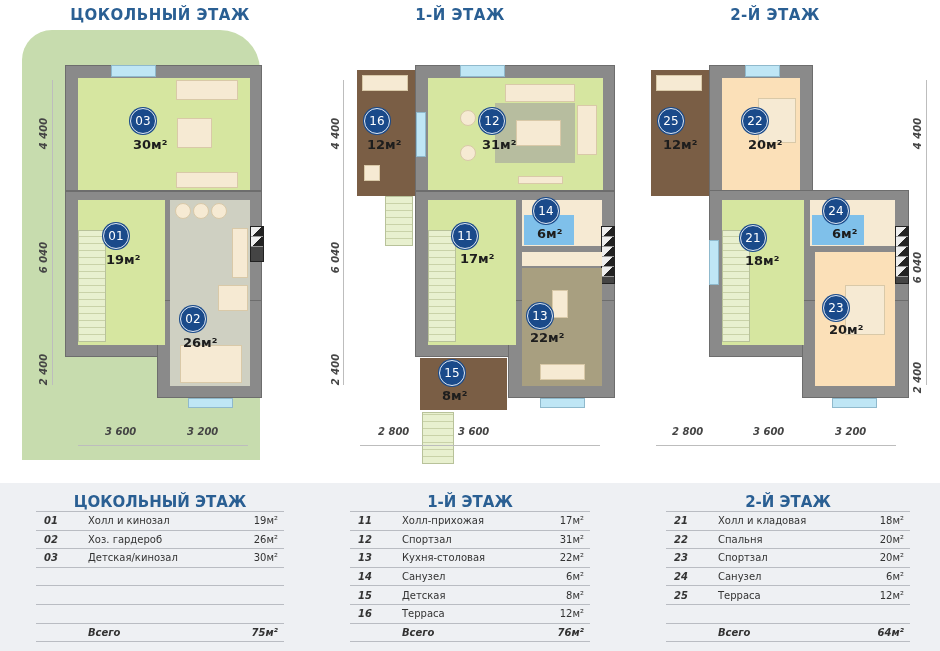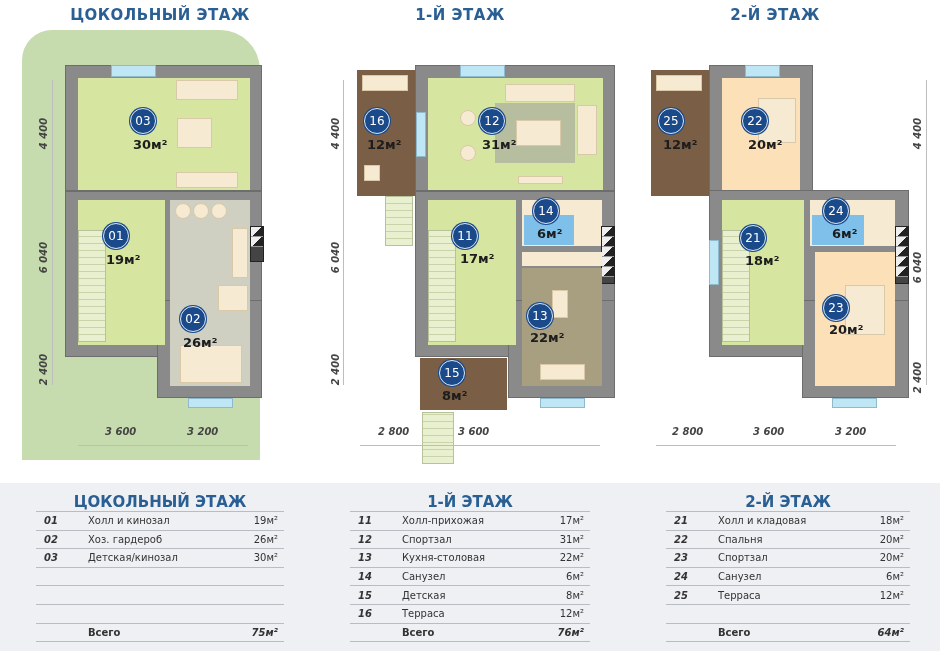--- a/index.html
+++ b/index.html
@@ -18,21 +18,21 @@
   .vent{position:absolute;background:#444;border:1px solid #222;box-sizing:border-box;}
   .vent i{display:block;width:100%;height:9px;border-bottom:1px solid #999;background:linear-gradient(135deg,#eee 50%,#222 50%);}
   .green-bg{position:absolute;background:#c7dcae;}
   .tables{position:absolute;left:0;top:483px;width:940px;height:168px;background:#eef0f3;}
   .table{position:absolute;top:0;}
   .table h3{margin:0;font-size:15px;color:#2a5f93;font-weight:bold;text-align:center;padding-top:10px;height:18px;line-height:18px;}
   .trow{display:flex;height:17.6px;align-items:center;border-bottom:1px solid #b9bcc2;font-size:10px;color:#333;}
   .trow .n{width:44px;font-style:italic;font-weight:bold;padding-left:8px;}
   .trow .nm{flex:1;}
   .trow .v{width:50px;text-align:right;padding-right:6px;}
-  .trow.total .nm{font-weight:bold;}
+  .trow.total .nm{font-style:italic;font-weight:bold;}
   .trow.total .v{font-style:italic;font-weight:bold;}
   .thead-line{border-bottom:1px solid #b9bcc2;}
 </style>
 </head>
 <body>
 
 <div>
   <div class="floor-title" style="left:60px;width:200px;">ЦОКОЛЬНЫЙ ЭТАЖ</div>
 
   <div class="green-bg" style="left:22px;top:30px;width:238px;height:430px;border-radius:30px 40px 0 0;"></div>

